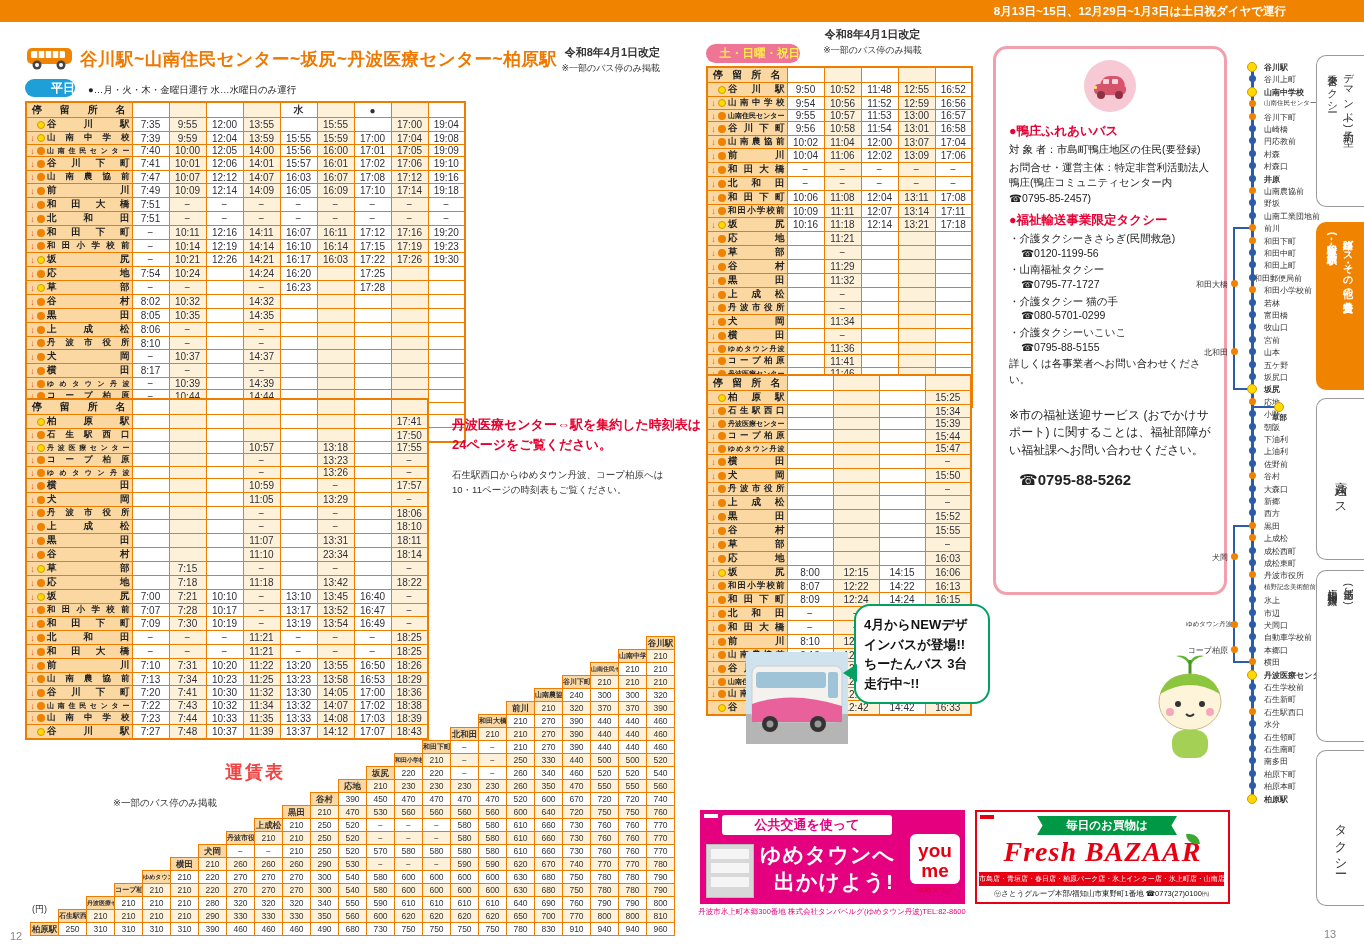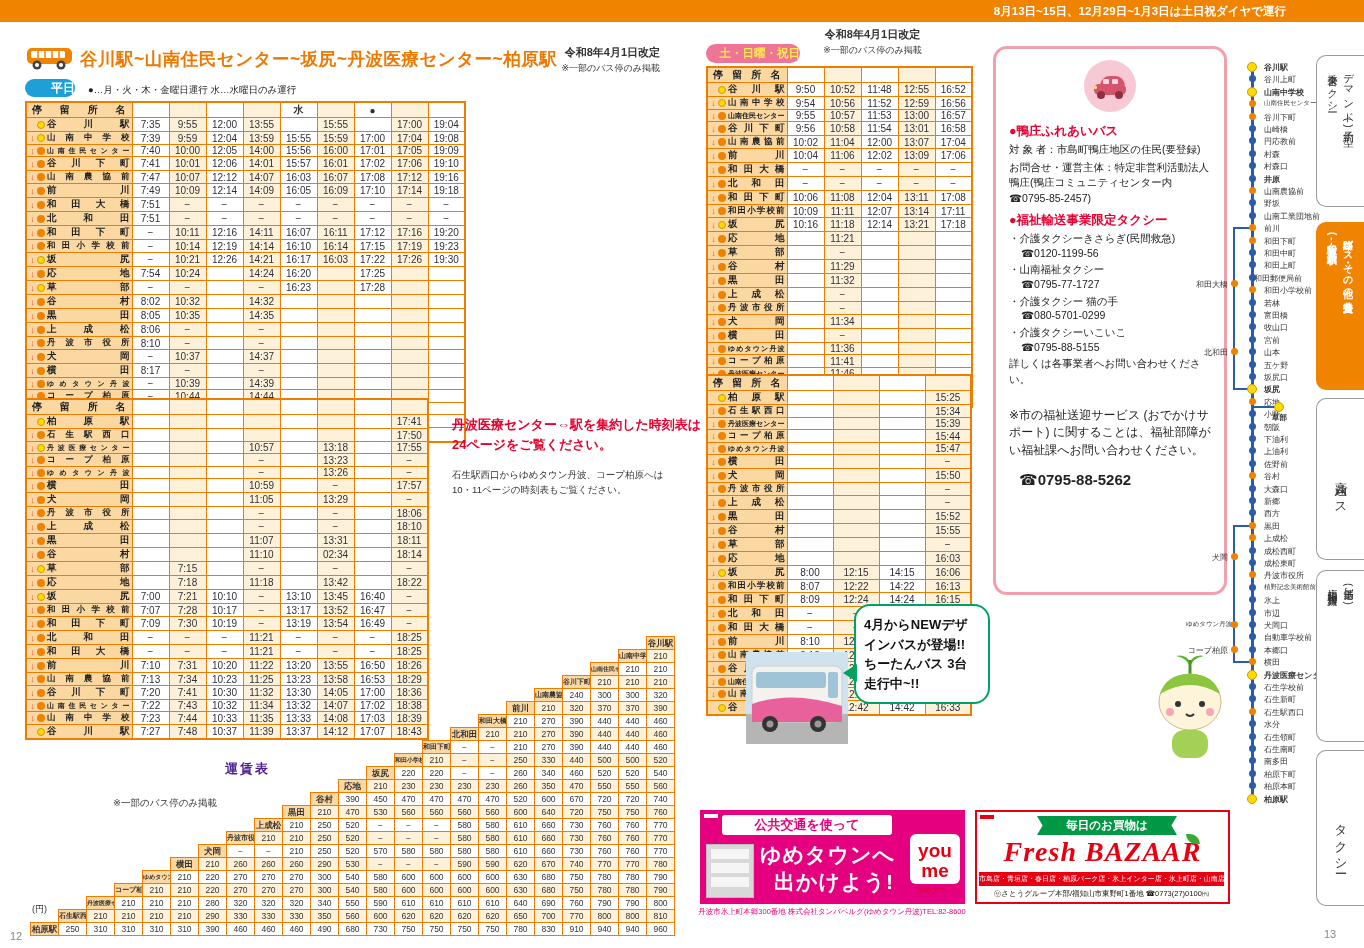--- a/index.html
+++ b/index.html
@@ -34,21 +34,21 @@
   .nm{flex:1;font-weight:bold;color:#222;text-align:justify;text-align-last:justify;}
   .n2{font-size:9.5px;} .n6{font-size:8.5px;} .n8{font-size:7px;}
   .hdn{flex:1;font-weight:bold;font-size:10px;color:#222;text-align:justify;text-align-last:justify;padding:0 4px;}
   .hmark{font-weight:bold;font-size:10px;}
   #wk-out{left:25px;top:101px;} #wk-in{left:25px;top:398px;}
   #hd-out{left:706px;top:66px;} #hd-in{left:706px;top:374px;}
   
   #note-red{left:452px;top:415px;width:250px;font-size:13px;font-weight:bold;color:#e6002d;line-height:1.5;white-space:pre-line;}
   #note-black{left:452px;top:468px;width:235px;font-size:9.5px;color:#333;line-height:1.55;white-space:pre-line;}
   
-  #fare-title{left:225px;top:760px;font-size:13px;font-weight:bold;color:#4c1d95;letter-spacing:2px;}
+  #fare-title{left:225px;top:760px;font-size:18px;font-weight:bold;color:#ef4444;letter-spacing:2px;}
   #fare-note{left:113px;top:797px;font-size:9.5px;color:#333;}
   #fare{left:30px;top:636px;width:660px;height:305px;}
   .fcell{position:absolute;width:29px;height:14px;border:1px solid #ed7d00;box-sizing:border-box;
     font-size:8.5px;line-height:12px;text-align:center;color:#333;background:#fff;overflow:visible;white-space:nowrap;}
   .fcell.fe{background:#fdf2d9;}
   .fcell.flabel{background:#fbd8a2;font-weight:bold;}
   .fl6{font-size:6px;} .fl7{font-size:7px;}
   #fare-unit{position:absolute;font-size:9px;color:#333;}
   
   #other-box{left:993px;top:46px;width:234px;height:549px;border:3px solid #f2a0ae;border-radius:14px;
@@ -825,21 +825,21 @@
                 <span class="arr">↓</span>
                 <span class="mk o"></span>
                 <div class="nm n2">谷村</div>
               </div>
             </td>
             <td class=""></td>
             <td class="ce"></td>
             <td class=""></td>
             <td class="ce">11:10</td>
             <td class=""></td>
-            <td class="ce">02:34</td>
+            <td class="ce">23:34</td>
             <td class=""></td>
             <td class="ce">18:14</td>
           </tr>
           <tr style="height:11.7px">
             <td class="stop">
               <div class="sc">
                 <span class="arr">↓</span>
                 <span class="mk y"></span>
                 <div class="nm n2">草部</div>
               </div>

